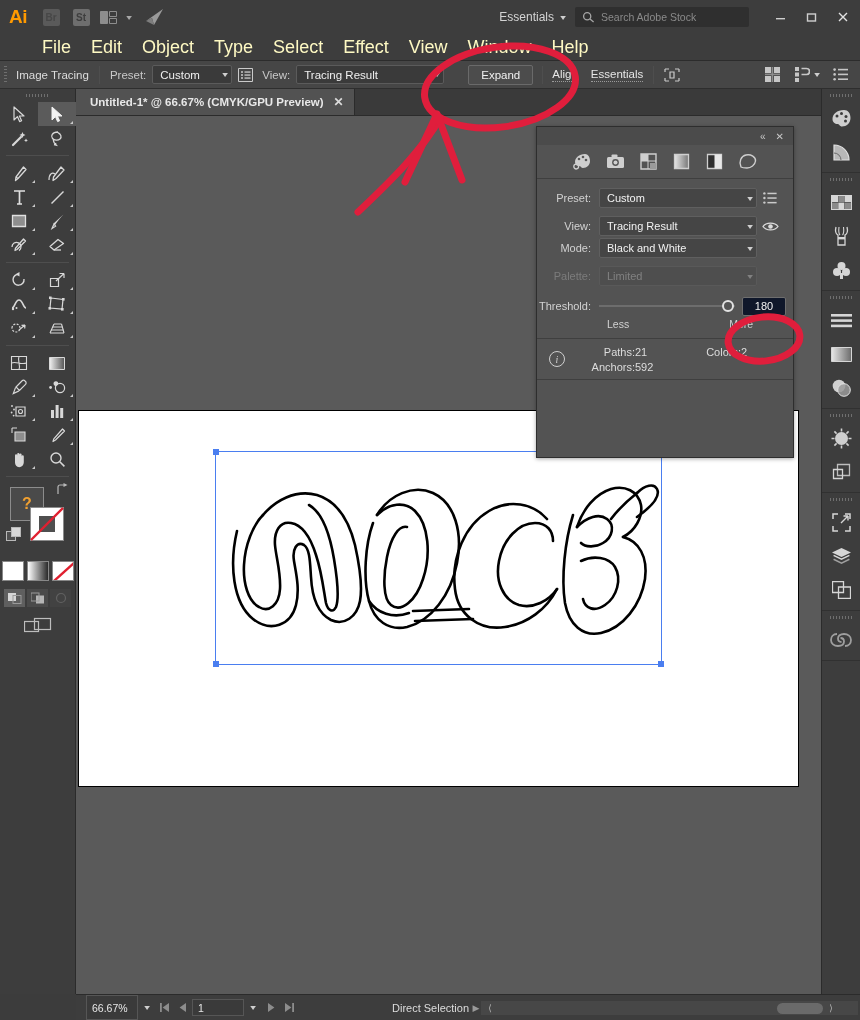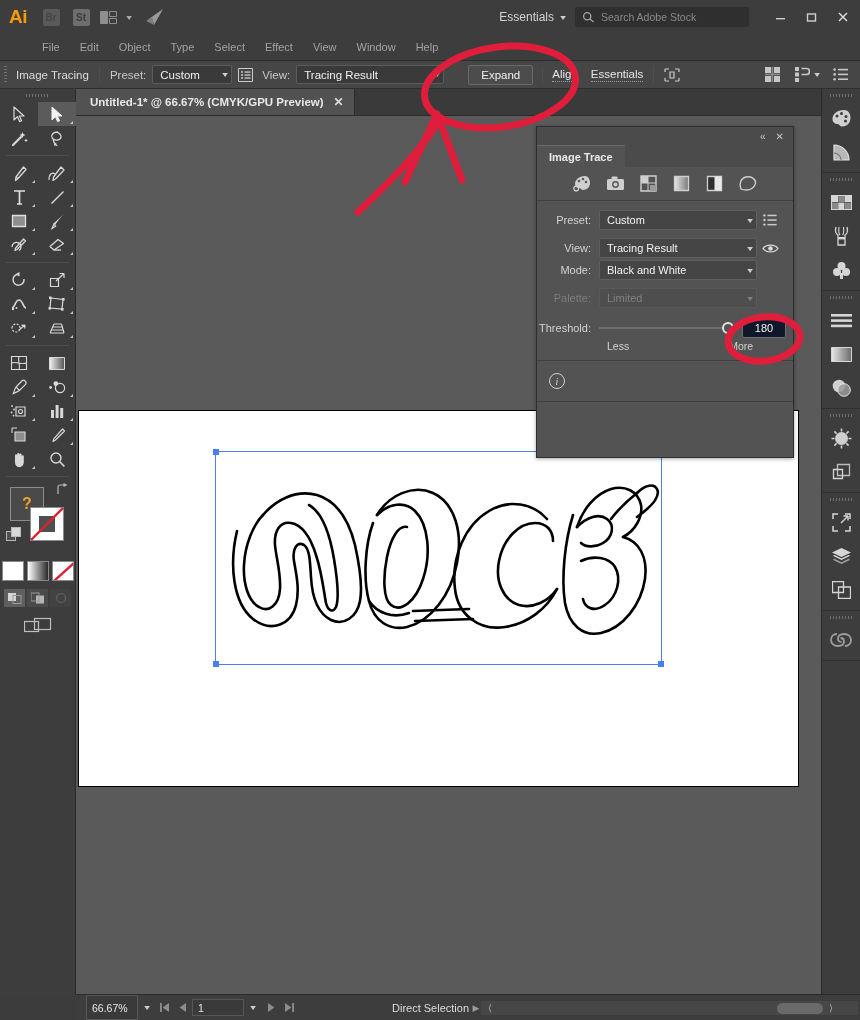--- a/index.html
+++ b/index.html
@@ -45,21 +45,21 @@
     color: #cfcfcf; font-size: 12px;
   }
   #winbuttons { display: flex; margin-right: 2px; }
 
   
   #menubar {
     position: absolute; left: 0; top: 34px; width: 860px; height: 27px;
     background: #3d3d3d; display: flex; align-items: center; padding-left: 32px;
     border-bottom: 1px solid #2c2c2c;
   }
-  #menubar .mi { color: #a3a3a3; font-size: 11px; padding: 0 10px; line-height: 27px; }
+  #menubar .mi { color: #fef9c3; font-size: 18px; padding: 0 10px; line-height: 27px; }
 
   
   #controlbar {
     position: absolute; left: 0; top: 61px; width: 860px; height: 28px;
     background: #464646; display: flex; align-items: center;
     border-bottom: 1px solid #2e2e2e;
   }
   .grip { width: 10px; height: 28px; display: flex; align-items: center; justify-content: center; }
   .grip i {
     display: block; width: 3px; height: 18px;
@@ -774,23 +774,20 @@
       <div class="thumb"></div>
       <div class="arr">▼</div>
     </div>
   </div>
 
   <div id="itpanel">
     <div id="it-titlebar">
       <span class="tb">«</span>
       <span class="tb">✕</span>
     </div>
-    <div id="it-tabs">
-      <div id="it-tab">Image Trace</div>
-    </div>
 
     <div id="it-presetrow">
       <div class="presetic">
         <svg class="ti" width="19" height="17" viewBox="0 0 19 17">
           <path d="M12 1 C6 1 2 5 2 9 C2 12 4 13 6 13 C8 13 8 15 10 15 C14 15 17 12 17 8 C17 4 15 1 12 1 Z" fill="#cfcfcf"></path>
           <circle cx="6" cy="6" r="1.3" fill="#585858"></circle>
             <circle cx="10" cy="4" r="1.3" fill="#585858"></circle>
             <circle cx="13" cy="7" r="1.3" fill="#585858"></circle>
           <circle cx="3.2" cy="13.6" r="2.4" fill="none" stroke="#cfcfcf" stroke-width="1.3"></circle>
         </svg>
@@ -896,20 +893,30 @@
         <div id="thnum">180</div>
       </div>
       <div id="lessmore">
         <span>Less</span>
         <span class="more">More</span>
       </div>
 
 
       <div id="inforow">
         <div class="infoi">i</div>
+        <div class="infogrid">
+          <span class="k">Paths:</span>
+          <span>21</span>
+          <span class="k">Colors:</span>
+          <span>2</span>
+          <span class="k">Anchors:</span>
+          <span>592</span>
+          <span></span>
+          <span></span>
+        </div>
       </div>
 
     </div>
   </div>
 
   <div id="dock">
     <div class="dgroup">
       <div class="dgrip">
           <i></i>
         </div>

